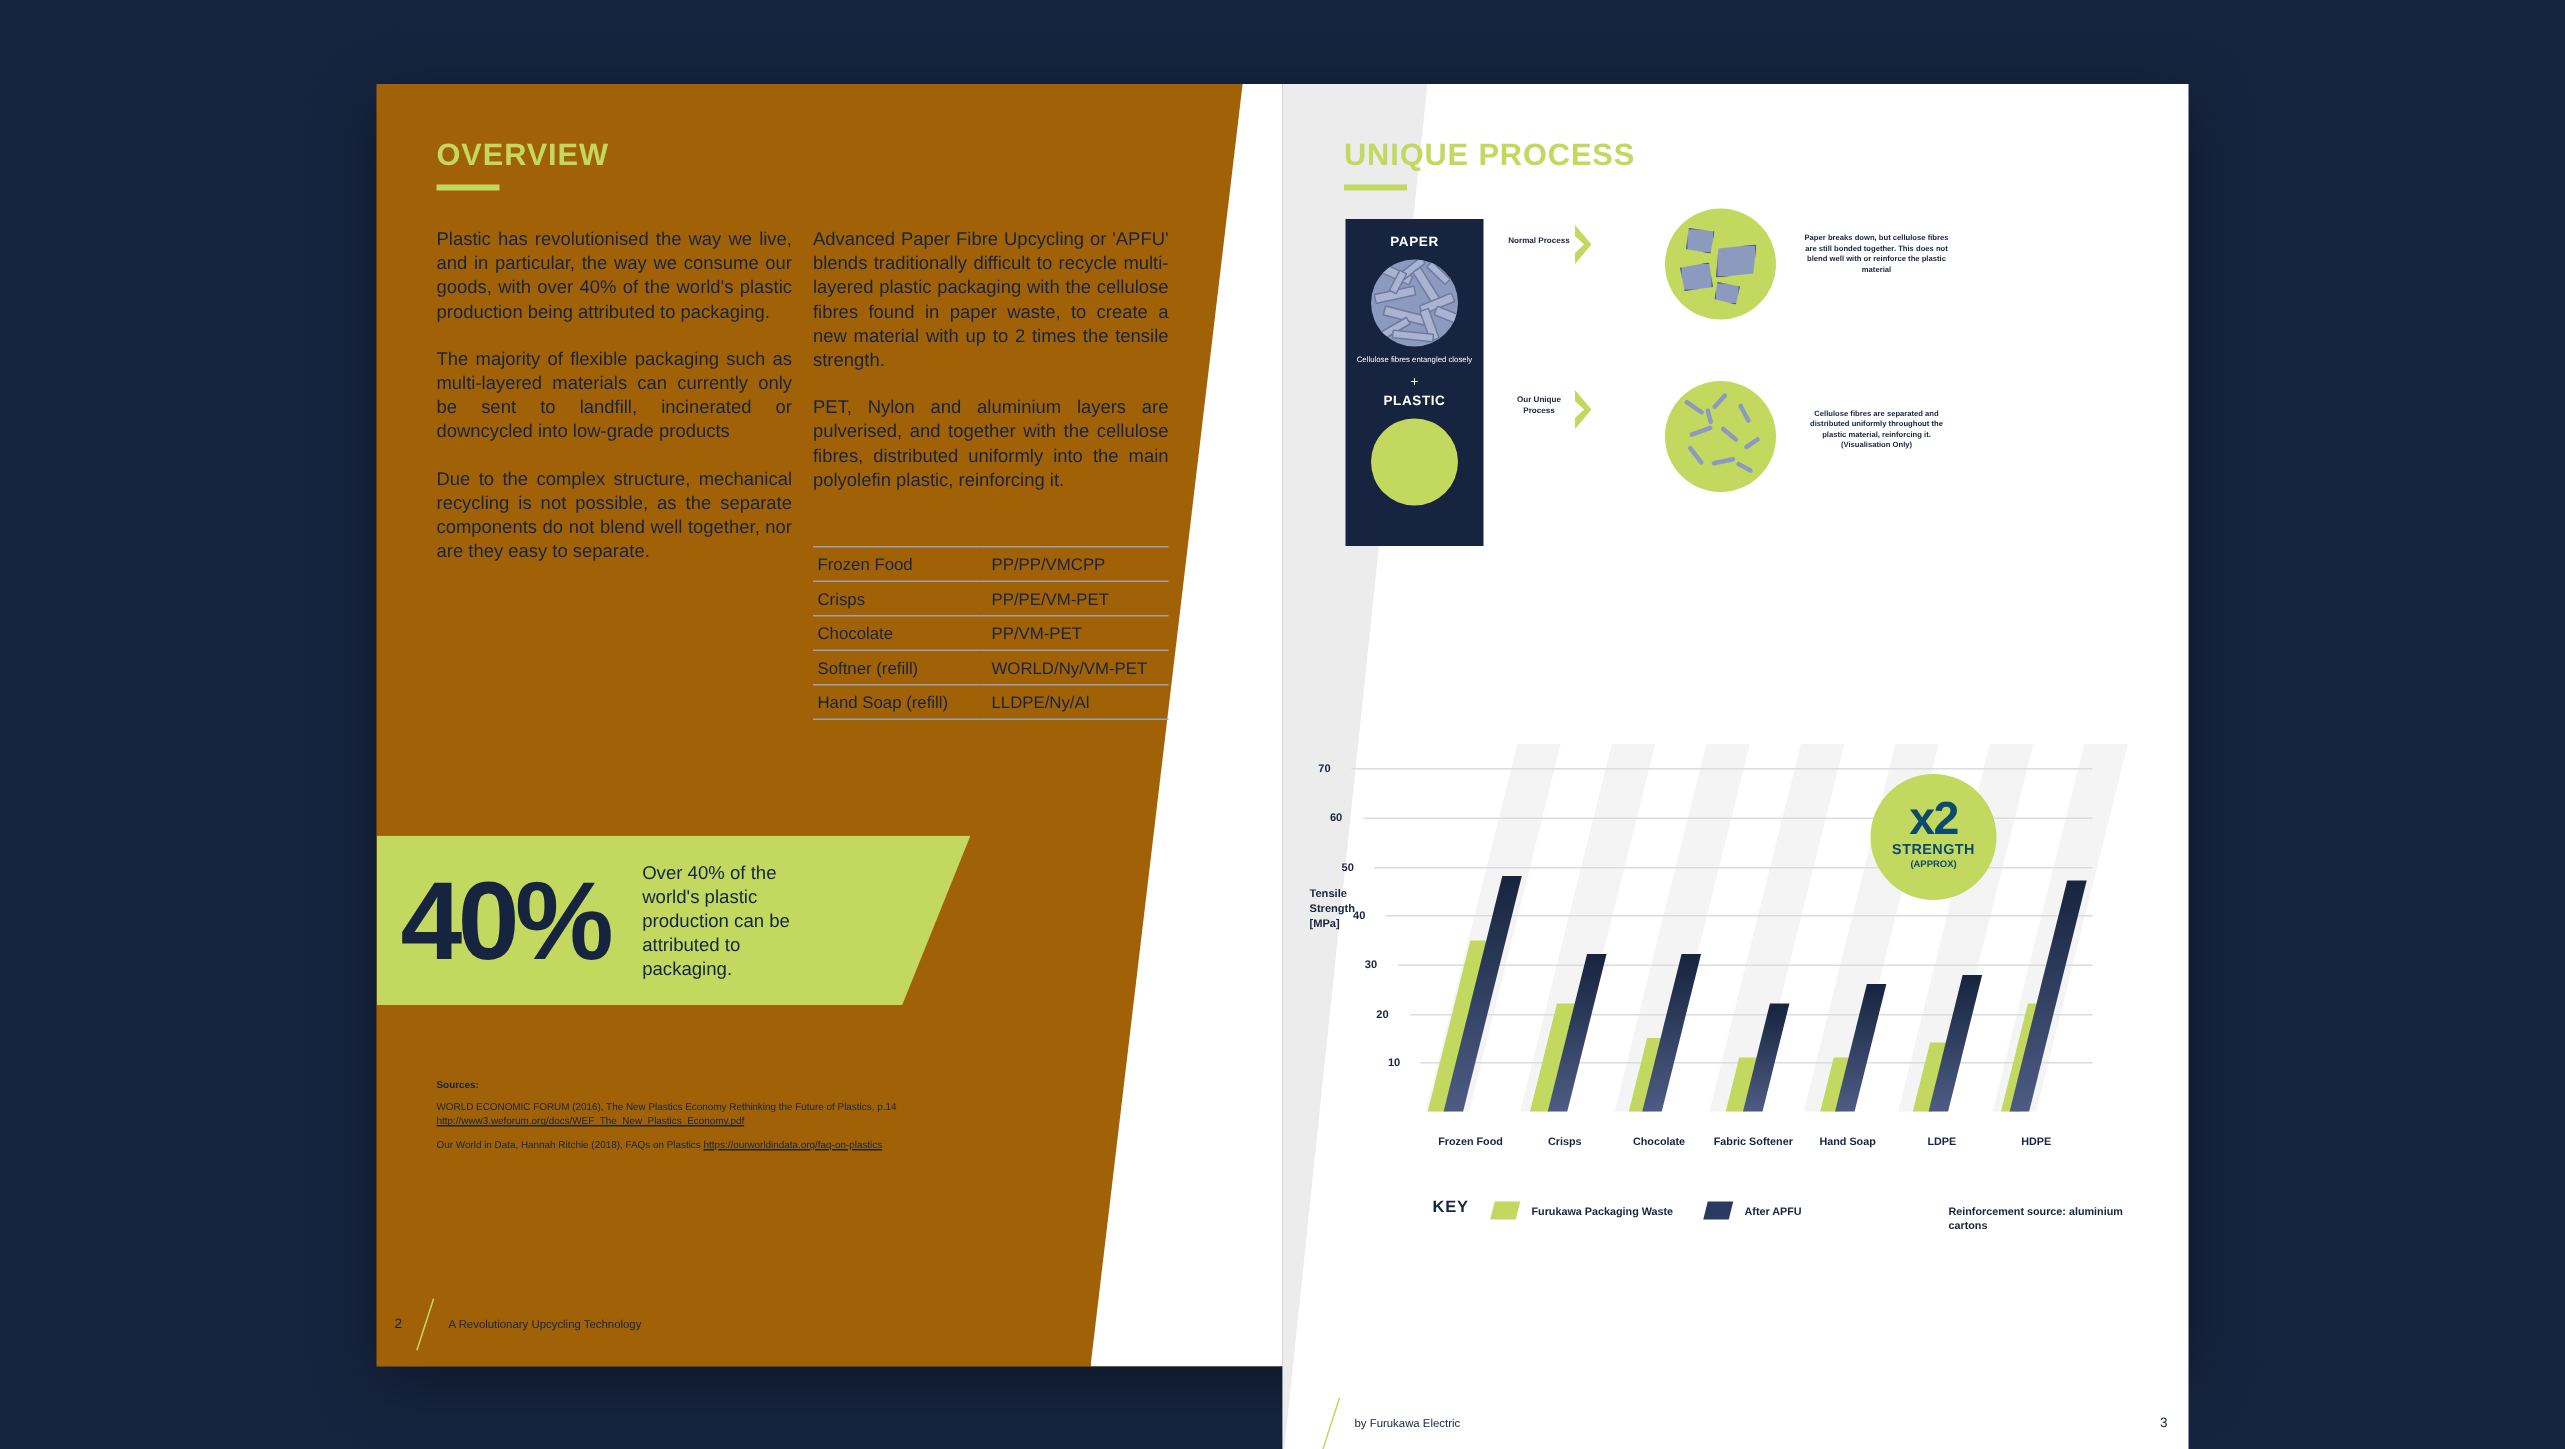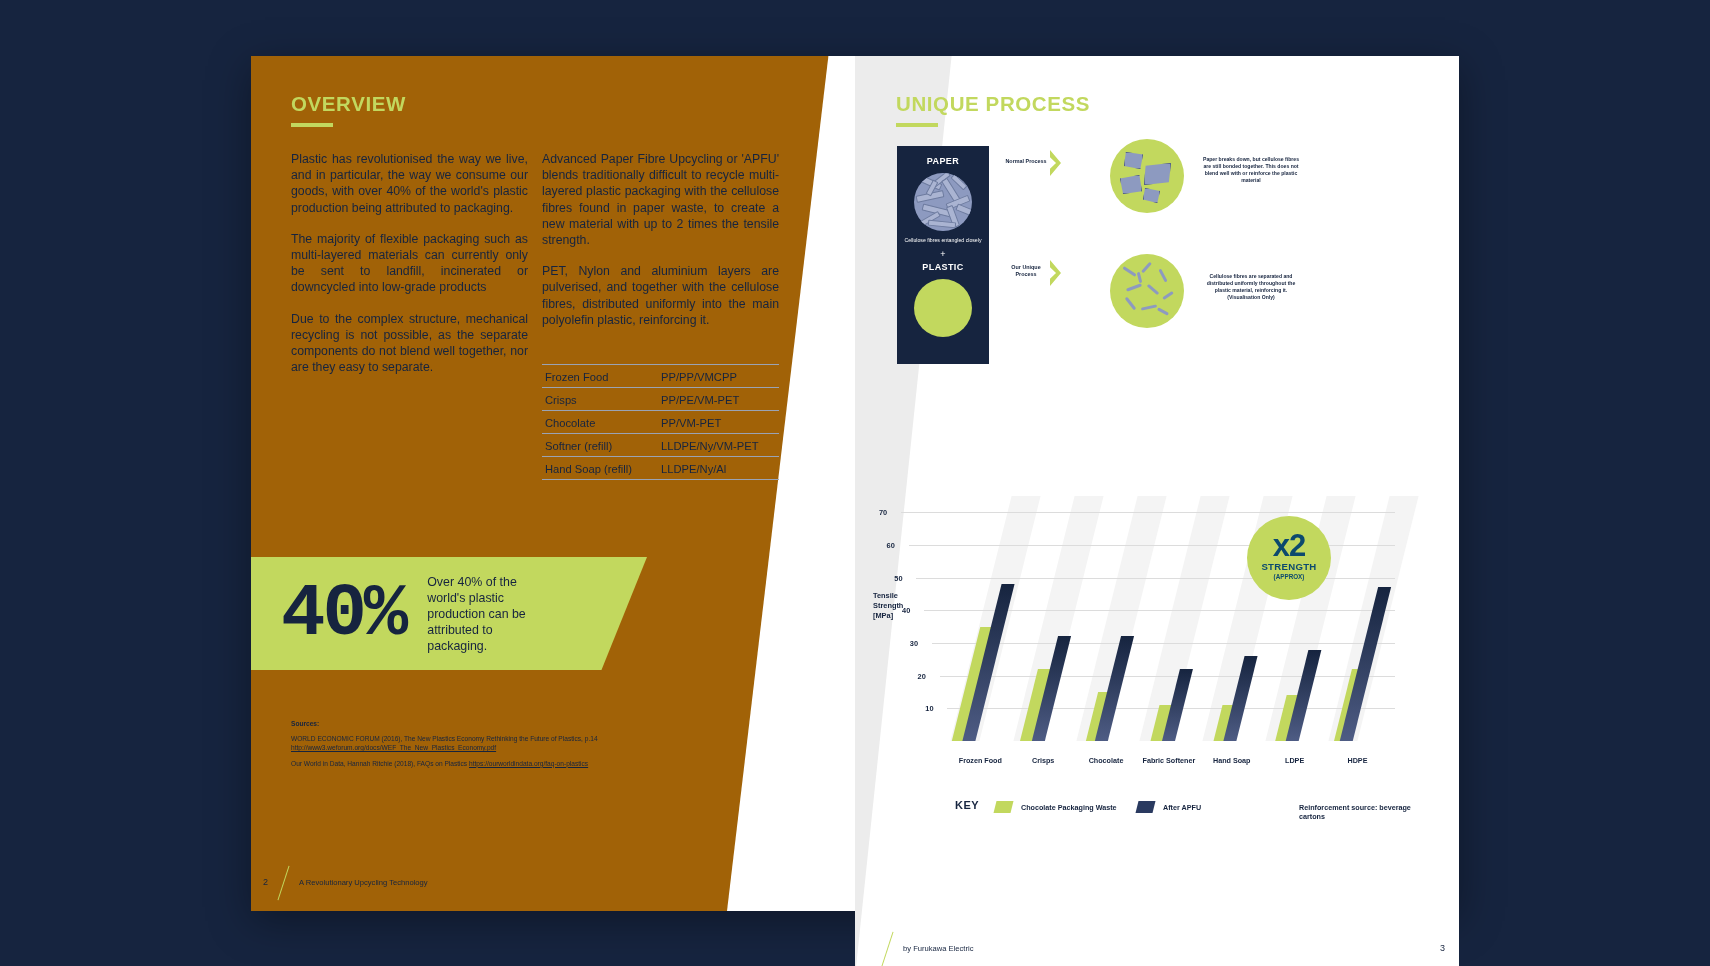--- a/index.html
+++ b/index.html
@@ -99,27 +99,26 @@
     position: absolute;
     left: 0;
     top: 501px;
     width: 396px;
     height: 113px;
     background: #c2d85e;
     clip-path: polygon(0 0, 100% 0, 88.5% 100%, 0 100%);
   }
   #band-inner { position: absolute; inset: 0; display: flex; align-items: center; }
   #big40 {
-    margin-left: 30px;
+    margin-left: 16px;
     font-size: 74px;
     line-height: 74px;
     font-weight: bold;
     color: #16243f;
     letter-spacing: -3px;
-    font-family: Liberation Mono, monospace;
   }
   #band-text {
     margin-left: 22px;
     width: 118px;
     font-size: 12.4px;
     line-height: 16px;
     color: #16243f;
     font-weight: 500;
   }
 
@@ -318,21 +317,21 @@
         <tr>
           <td class="k">Crisps</td>
           <td class="v">PP/PE/VM-PET</td>
         </tr>
         <tr>
           <td class="k">Chocolate</td>
           <td class="v">PP/VM-PET</td>
         </tr>
         <tr>
           <td class="k">Softner (refill)</td>
-          <td class="v">LLDPE/Ny/VM-PET</td>
+          <td class="v">WORLD/Ny/VM-PET</td>
         </tr>
         <tr>
           <td class="k">Hand Soap (refill)</td>
           <td class="v">LLDPE/Ny/Al</td>
         </tr>
       </tbody>
         </table>
 
       <div id="band">
         <div id="band-inner">
@@ -460,24 +459,24 @@
 
         <div id="x2badge">
           <div id="x2">x2</div>
           <div id="x2-s">STRENGTH</div>
           <div id="x2-a">(APPROX)</div>
         </div>
 
         <div id="keyrow">
           <div id="key-word">KEY</div>
           <div class="swatch" style="left:40px;background:#c2d85e"></div>
-          <div class="key-lbl" style="left:66px">Chocolate Packaging Waste</div>
+          <div class="key-lbl" style="left:66px">Furukawa Packaging Waste</div>
           <div class="swatch" style="left:182px;background:#2a3a60"></div>
           <div class="key-lbl" style="left:208px">After APFU</div>
-          <div class="key-lbl" style="left:344px">Reinforcement source: beverage cartons</div>
+          <div class="key-lbl" style="left:344px">Reinforcement source: aluminium cartons</div>
         </div>
       <div class="xlbl" style="left: 95.3143px; top: 270px;">Frozen Food</div>
           <div class="xlbl" style="left: 158.171px; top: 270px;">Crisps</div>
           <div class="xlbl" style="left: 221.029px; top: 270px;">Chocolate</div>
           <div class="xlbl" style="left: 283.886px; top: 270px;">Fabric Softener</div>
           <div class="xlbl" style="left: 346.743px; top: 270px;">Hand Soap</div>
           <div class="xlbl" style="left: 409.6px; top: 270px;">LDPE</div>
           <div class="xlbl" style="left: 472.457px; top: 270px;">HDPE</div>
         </div>
 

